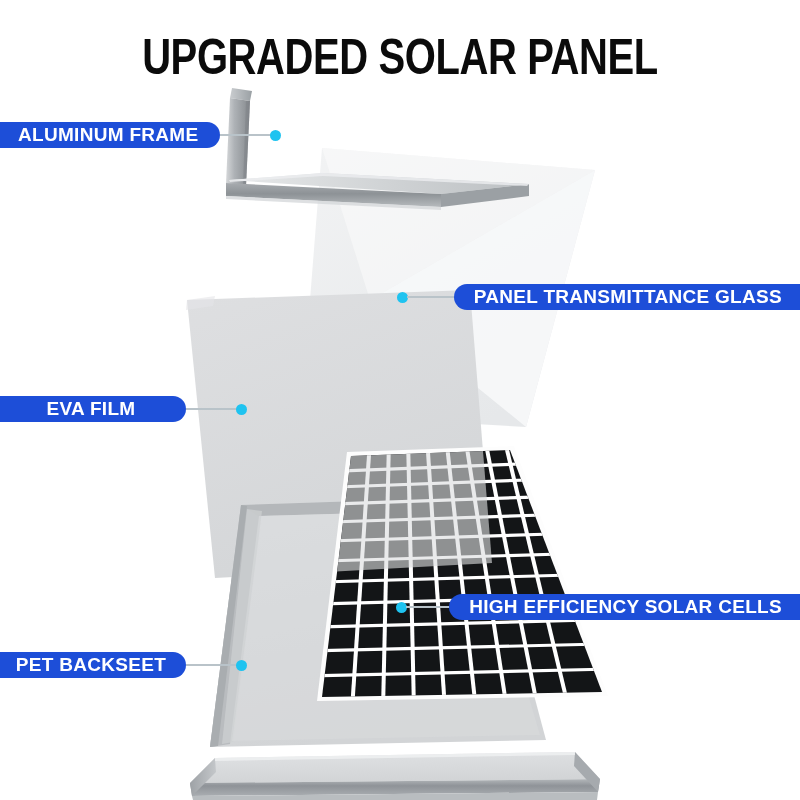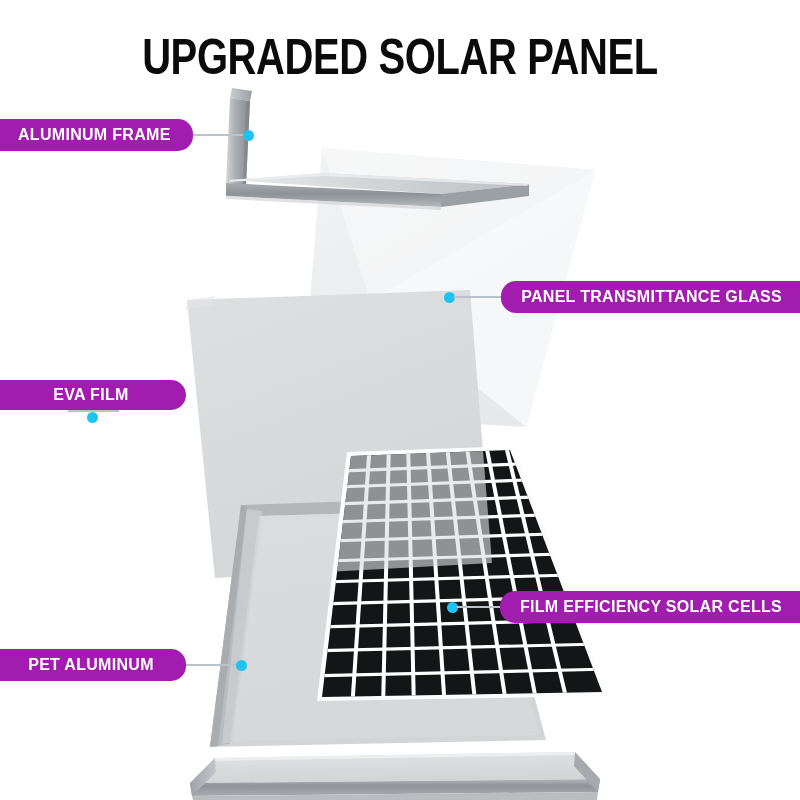--- a/index.html
+++ b/index.html
@@ -48,26 +48,26 @@
     user-select: none;
   }
   
   .callout {
     position: absolute;
     display: flex;
     align-items: center;
     height: 30px;
   }
   .callout-badge {
-    background: #a21caf;
+    background: #1d4ed8;
     color: #ffffff;
     font-weight: 700;
-    font-size: 16px;
+    font-size: 19px;
     line-height: 30px;
-    height: 32px;
+    height: 26px;
     letter-spacing: 0.3px;
     white-space: nowrap;
     box-sizing: border-box;
     display: flex;
     align-items: center;
     justify-content: center;
   }
   .callout.left .callout-badge {
     border-radius: 0 15px 15px 0;
     padding: 0 22px 0 18px;
@@ -265,31 +265,31 @@
     <span class="callout-line" style="width:51px;"></span>
     <span class="callout-dot"></span>
   </div>
 
   <div class="callout right" style="right:0px; top:282px; flex-direction:row-reverse;">
     <span class="callout-badge">PANEL TRANSMITTANCE GLASS</span>
     <span class="callout-line" style="width:47px;"></span>
     <span class="callout-dot"></span>
   </div>
 
-  <div class="callout left" style="left:0px; top:380px;flex-direction:column;">
+  <div class="callout left" style="left:0px; top:394px;">
     <span class="callout-badge" style="width:186px;">EVA FILM</span>
     <span class="callout-line" style="width:51px;"></span>
     <span class="callout-dot"></span>
   </div>
 
   <div class="callout right" style="right:0px; top:592px; flex-direction:row-reverse;">
-    <span class="callout-badge">FILM EFFICIENCY SOLAR CELLS</span>
+    <span class="callout-badge">HIGH EFFICIENCY SOLAR CELLS</span>
     <span class="callout-line" style="width:43px;"></span>
     <span class="callout-dot"></span>
   </div>
 
   <div class="callout left" style="left:0px; top:650px;">
-    <span class="callout-badge" style="width:186px;">PET ALUMINUM</span>
+    <span class="callout-badge" style="width:186px;">PET BACKSEET</span>
     <span class="callout-line" style="width:51px;"></span>
     <span class="callout-dot"></span>
   </div>
 
 </div>
 
 </body></html>

